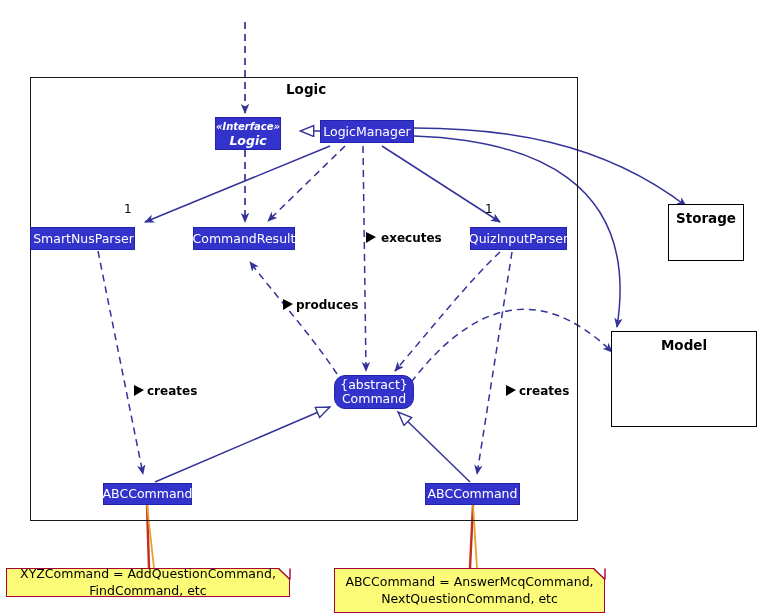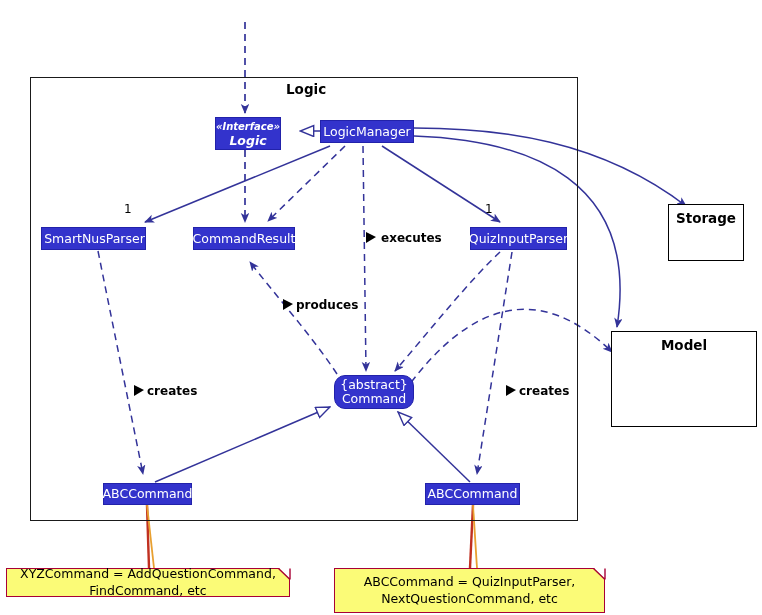--- a/index.html
+++ b/index.html
@@ -242,21 +242,21 @@
 
   <div class="cls" style="left:215px; top:117px; width:66px; height:33px;">
     <span class="stereo">«Interface»</span>
     <span class="iname">Logic</span>
   </div>
 
   <div class="cls" style="left:320px; top:120px; width:94px; height:23px;">
     <span>LogicManager</span>
   </div>
 
-  <div class="cls" style="left:41px; top:227px; width:105px; height:23px;padding-left:6px;">
+  <div class="cls" style="left:30px; top:227px; width:105px; height:23px;padding-left:6px;">
     <span>SmartNusParser</span>
   </div>
 
   <div class="cls" style="left:193px; top:227px; width:102px; height:23px;">
     <span>CommandResult</span>
   </div>
 
   <div class="cls" style="left:470px; top:227px; width:97px; height:23px;">
     <span>QuizInputParser</span>
   </div>
@@ -303,21 +303,21 @@
       <div>FindCommand, etc</div>
     </div>
   </div>
   <div class="note-fold" style="left:279px; top:568px;"></div>
   <svg class="note-fold-line" style="left:277px; top:567px;" width="15" height="15">
     <path d="M1.5,1.5 L13,12.5 M13,12.5 L13,1.5" fill="none" stroke="#a80036" stroke-width="1.4"></path>
   </svg>
 
   <div class="note" style="left:334px; top:568px; width:271px; height:45px;">
     <div>
-      <div>ABCCommand = QuizInputParser,</div>
+      <div>ABCCommand = AnswerMcqCommand,</div>
       <div>NextQuestionCommand, etc</div>
     </div>
   </div>
   <div class="note-fold" style="left:594px; top:568px;"></div>
   <svg class="note-fold-line" style="left:592px; top:567px;" width="15" height="15">
     <path d="M1.5,1.5 L13,12.5 M13,12.5 L13,1.5" fill="none" stroke="#a80036" stroke-width="1.4"></path>
   </svg>
 
 </div>
 

